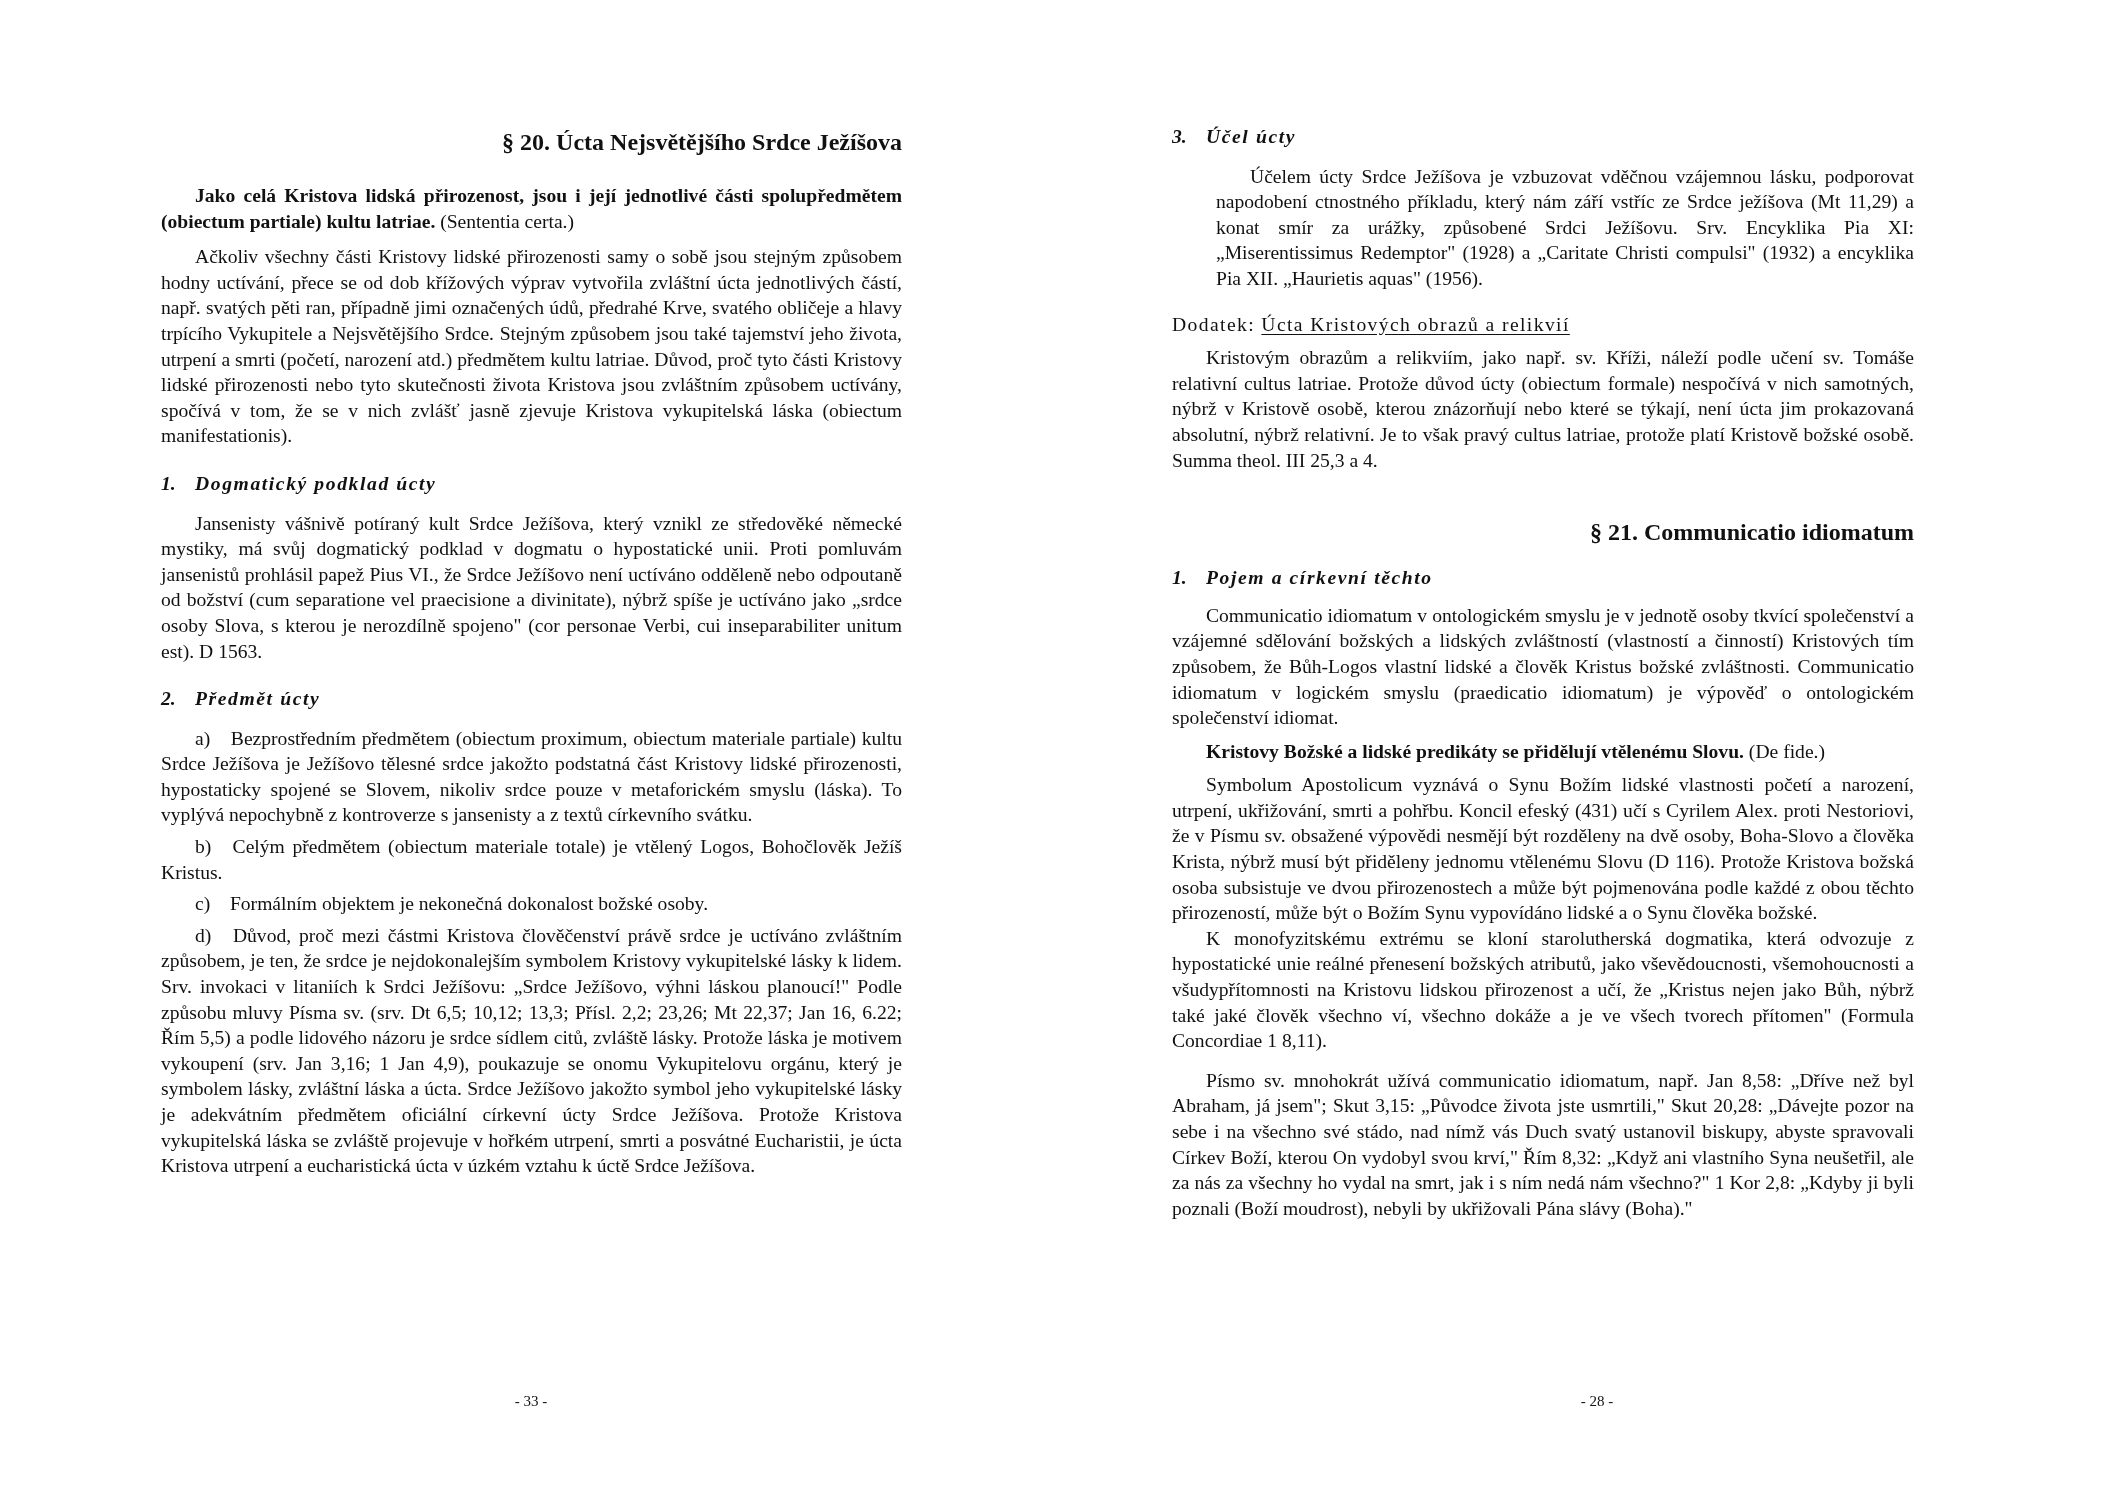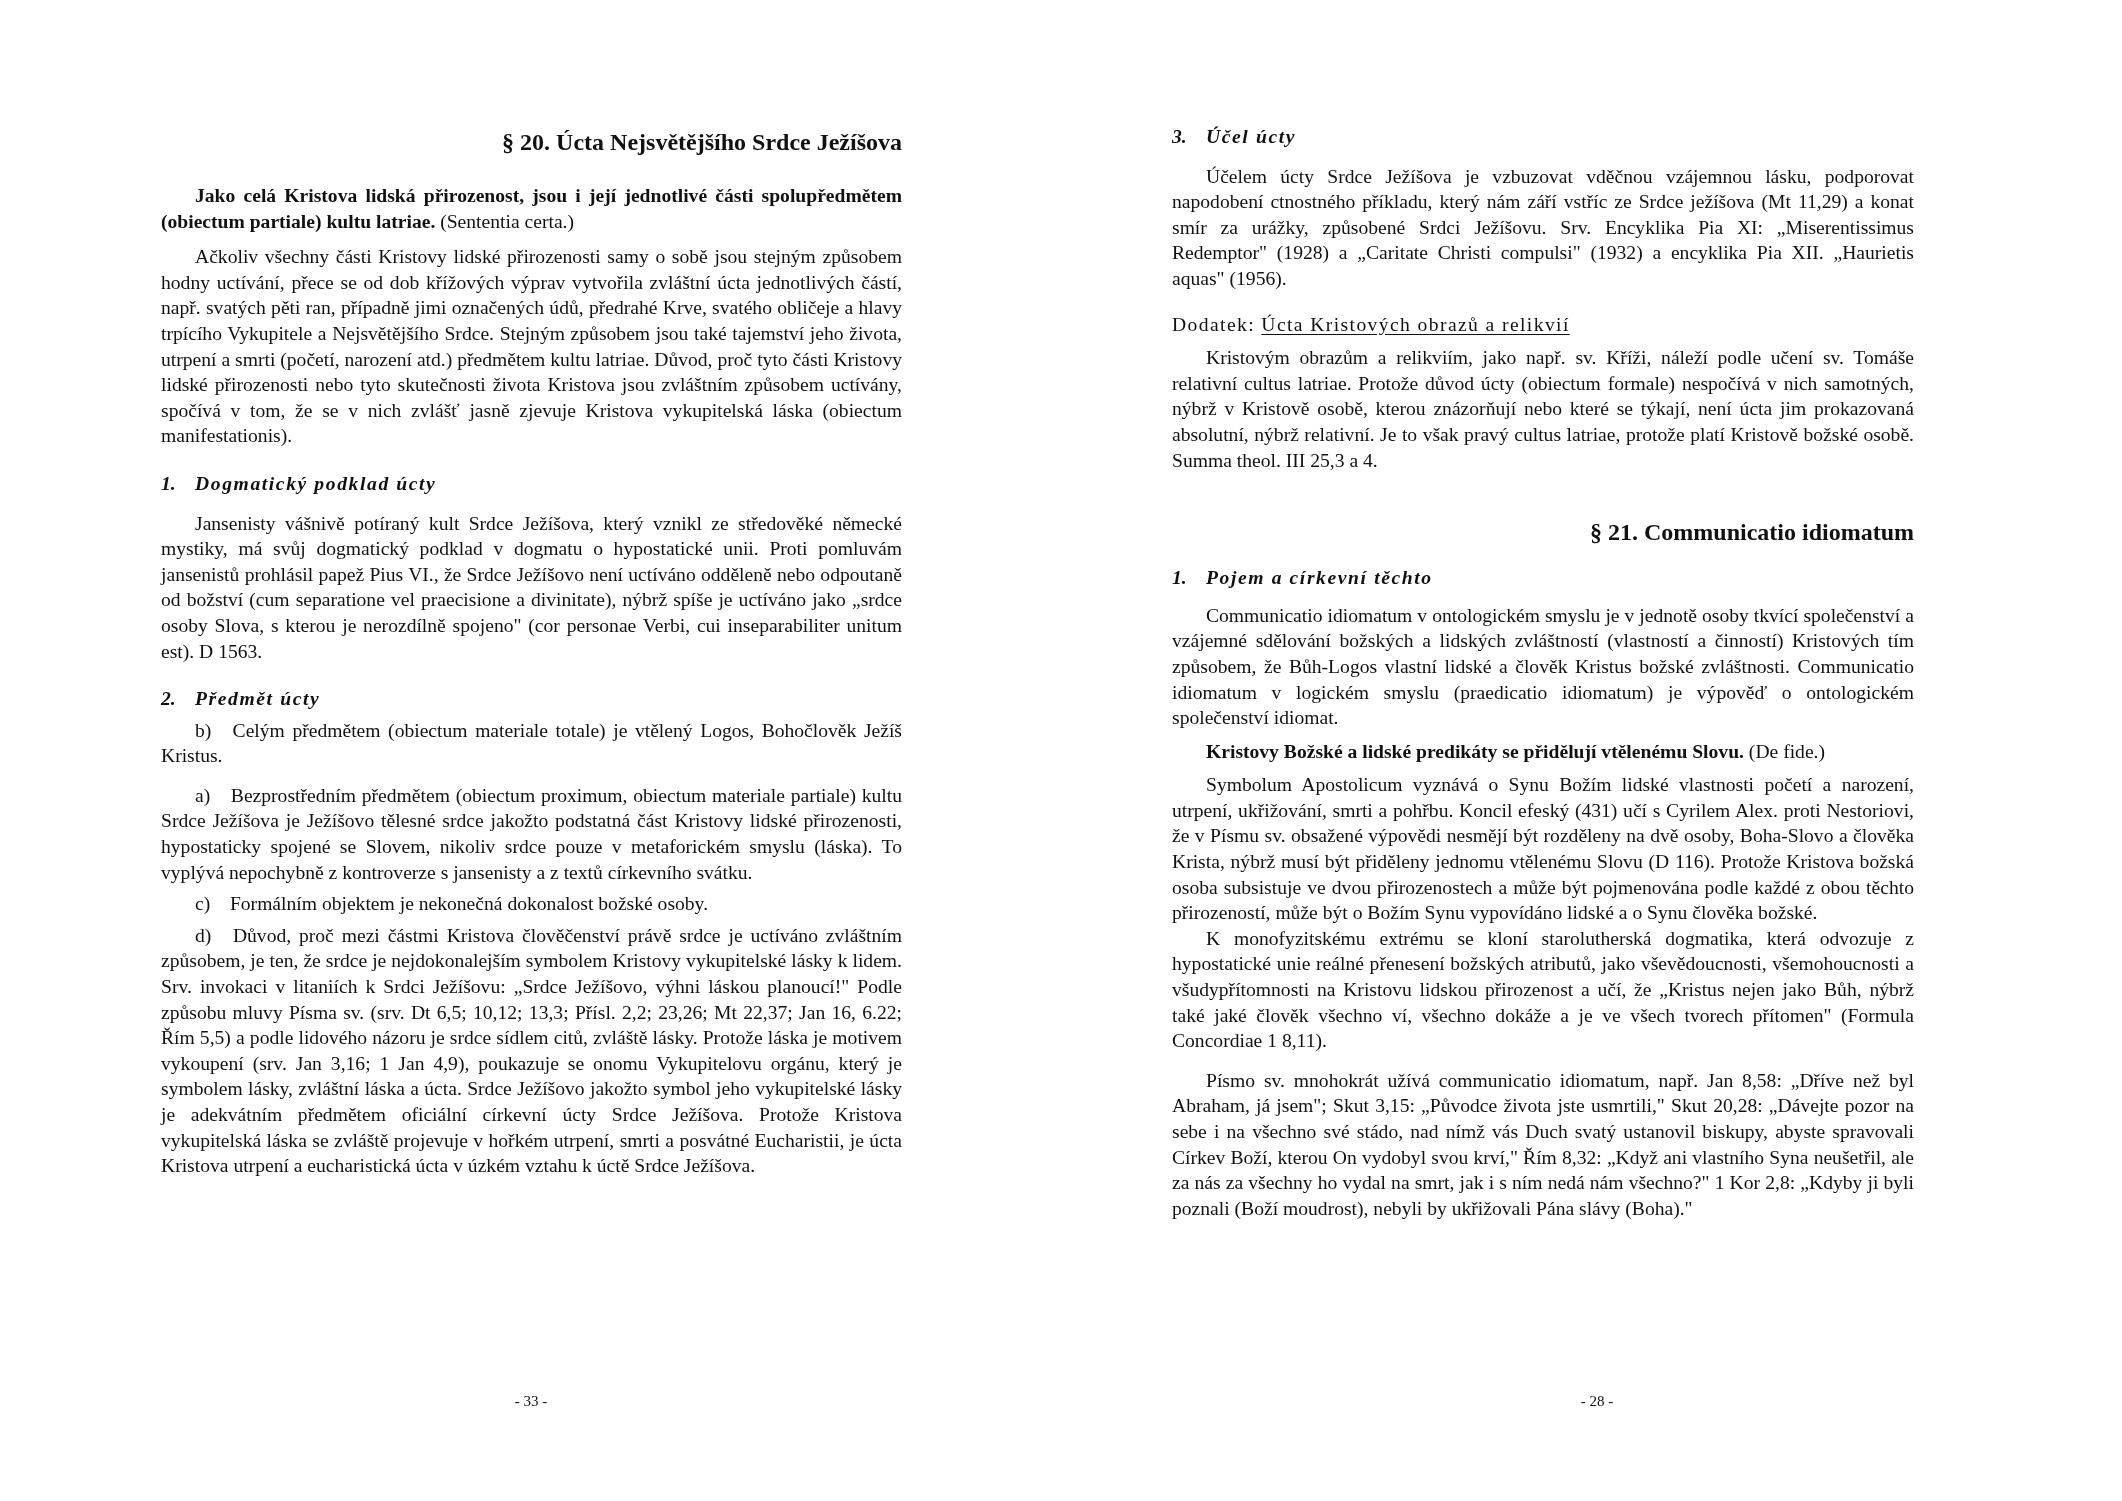--- a/index.html
+++ b/index.html
@@ -56,41 +56,41 @@
 
   <h2 class="sub-title" style="margin-top:22px;">
     <span class="num">1.</span><span>Dogmatický podklad úcty</span>
   </h2>
   <p style="margin-top:14px;">Jansenisty vášnivě potíraný kult Srdce Ježíšova, který vznikl ze středověké německé mystiky, má svůj dogmatický podklad v dogmatu o hypostatické unii. Proti pomluvám jansenistů prohlásil papež Pius VI., že Srdce Ježíšovo není uctíváno odděleně nebo odpoutaně od božství (cum separatione vel praecisione a divinitate), nýbrž spíše je uctíváno jako „srdce osoby Slova, s kterou je nerozdílně spojeno" (cor personae Verbi, cui inseparabiliter unitum est). D 1563.</p>
 
   <h2 class="sub-title" style="margin-top:22px;">
     <span class="num">2.</span><span>Předmět úcty</span>
   </h2>
 
+  <p class="item" style="margin-top:14px;">
+    <span class="lbl">a)</span>&nbsp;<span>Bezprostředním předmětem (obiectum proximum, obiectum materiale partiale) kultu Srdce Ježíšova je Ježíšovo tělesné srdce jakožto podstatná část Kristovy lidské přirozenosti, hypostaticky spojené se Slovem, nikoliv srdce pouze v metaforickém smyslu (láska). To vyplývá nepochybně z kontroverze s jansenisty a z textů církevního svátku.</span>
+  </p>
   <p class="item" style="margin-top:6px;">
     <span class="lbl">b)</span>&nbsp;<span>Celým předmětem (obiectum materiale totale) je vtělený Logos, Bohočlověk Ježíš Kristus.</span>
-  </p>
-  <p class="item" style="margin-top:14px;">
-    <span class="lbl">a)</span>&nbsp;<span>Bezprostředním předmětem (obiectum proximum, obiectum materiale partiale) kultu Srdce Ježíšova je Ježíšovo tělesné srdce jakožto podstatná část Kristovy lidské přirozenosti, hypostaticky spojené se Slovem, nikoliv srdce pouze v metaforickém smyslu (láska). To vyplývá nepochybně z kontroverze s jansenisty a z textů církevního svátku.</span>
   </p>
   <p class="item" style="margin-top:6px;">
     <span class="lbl">c)</span>&nbsp;<span>Formálním objektem je nekonečná dokonalost božské osoby.</span>
   </p>
   <p class="item" style="margin-top:6px;">
     <span class="lbl">d)</span>&nbsp;<span>Důvod, proč mezi částmi Kristova člověčenství právě srdce je uctíváno zvláštním způsobem, je ten, že srdce je nejdokonalejším symbolem Kristovy vykupitelské lásky k lidem. Srv. invokaci v litaniích k Srdci Ježíšovu: „Srdce Ježíšovo, výhni láskou planoucí!" Podle způsobu mluvy Písma sv. (srv. Dt 6,5; 10,12; 13,3; Přísl. 2,2; 23,26; Mt 22,37; Jan 16, 6.22; Řím 5,5) a podle lidového názoru je srdce sídlem citů, zvláště lásky. Protože láska je motivem vykoupení (srv. Jan 3,16; 1 Jan 4,9), poukazuje se onomu Vykupitelovu orgánu, který je symbolem lásky, zvláštní láska a úcta. Srdce Ježíšovo jakožto symbol jeho vykupitelské lásky je adekvátním předmětem oficiální církevní úcty Srdce Ježíšova. Protože Kristova vykupitelská láska se zvláště projevuje v hořkém utrpení, smrti a posvátné Eucharistii, je úcta Kristova utrpení a eucharistická úcta v úzkém vztahu k úctě Srdce Ježíšova.</span>
   </p>
 </div>
 
 <div id="pn-left" class="page-num">- 33 -</div>
 
 <div id="right-col" class="page-col">
   <h2 class="sub-title">
     <span class="num">3.</span><span>Účel úcty</span>
   </h2>
-  <p style="margin-top:14px;">Účelem úcty Srdce Ježíšova je vzbuzovat vděčnou vzájemnou lásku, podporovat napodobení ctnostného příkladu, který nám září vstříc ze Srdce ježíšova (Mt 11,29) a konat smír za urážky, způsobené Srdci Ježíšovu. Srv. Encyklika Pia XI: „Miserentissimus Redemptor" (1928) a „Caritate Christi compulsi" (1932) a encyklika Pia XII. „Haurietis aquas" (1956).</p>
+  <p style="margin-top:14px;margin-left:44px;">Účelem úcty Srdce Ježíšova je vzbuzovat vděčnou vzájemnou lásku, podporovat napodobení ctnostného příkladu, který nám září vstříc ze Srdce ježíšova (Mt 11,29) a konat smír za urážky, způsobené Srdci Ježíšovu. Srv. Encyklika Pia XI: „Miserentissimus Redemptor" (1928) a „Caritate Christi compulsi" (1932) a encyklika Pia XII. „Haurietis aquas" (1956).</p>
 
   <p class="addendum" style="margin-top:20px;">
     <span>Dodatek:</span>
     <u>Úcta Kristových obrazů a relikvií</u>
   </p>
   <p style="margin-top:8px;">Kristovým obrazům a relikviím, jako např. sv. Kříži, náleží podle učení sv. Tomáše relativní cultus latriae. Protože důvod úcty (obiectum formale) nespočívá v nich samotných, nýbrž v Kristově osobě, kterou znázorňují nebo které se týkají, není úcta jim prokazovaná absolutní, nýbrž relativní. Je to však pravý cultus latriae, protože platí Kristově božské osobě. Summa theol. III 25,3 a 4.</p>
 
   <h1 class="sec-title" style="margin-top:44px;">§ 21. Communicatio idiomatum</h1>
 
   <h2 class="sub-title" style="margin-top:18px;">

